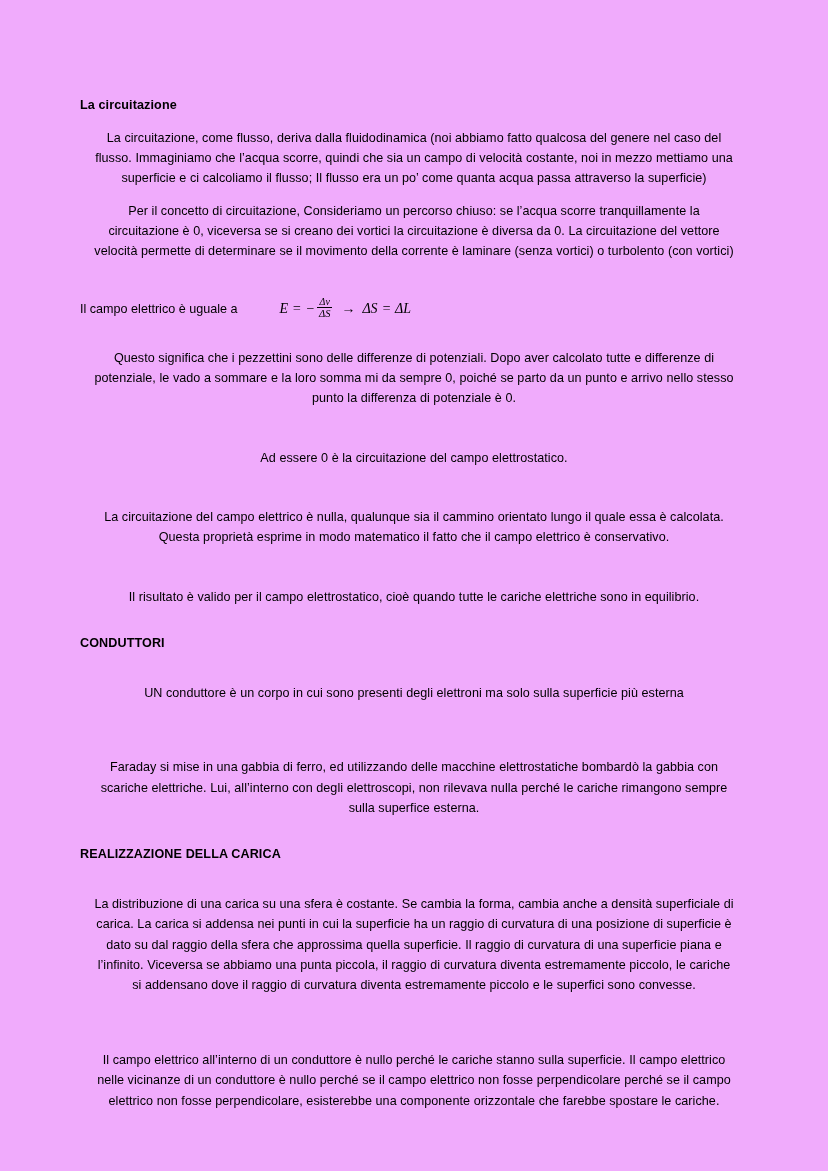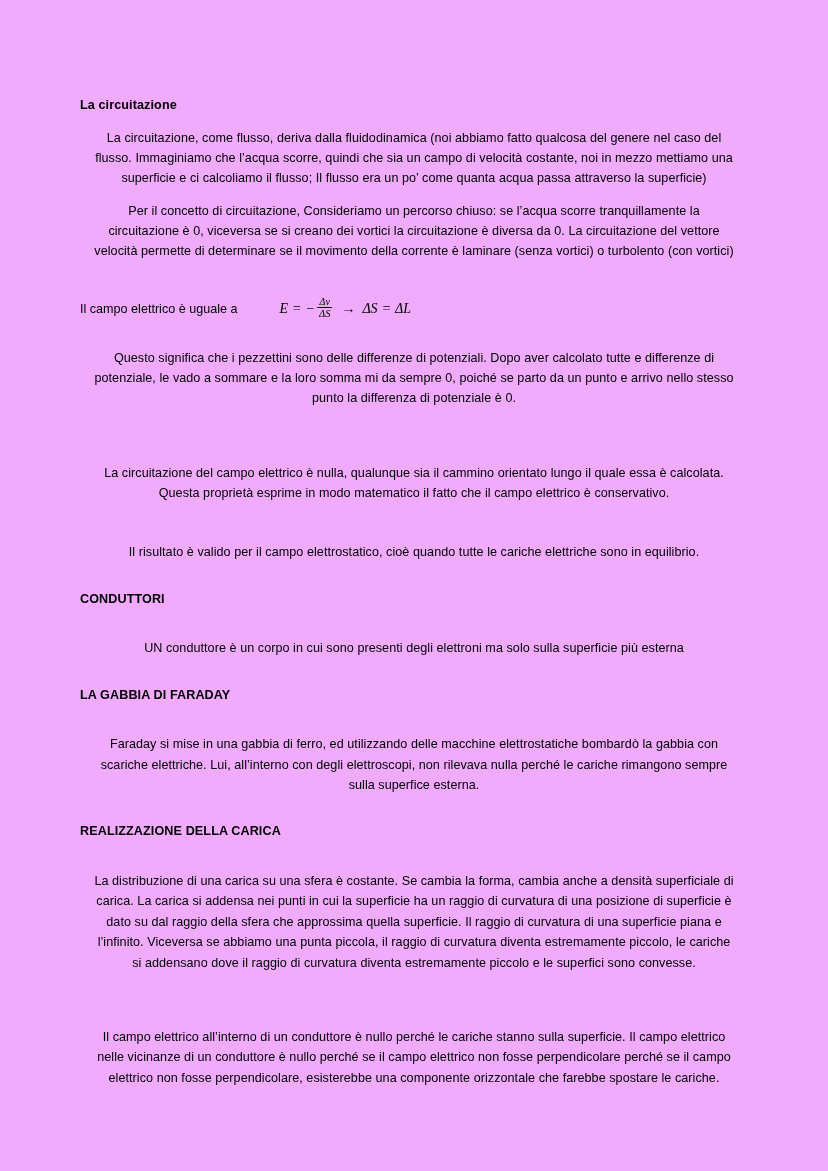--- a/index.html
+++ b/index.html
@@ -114,40 +114,40 @@
         <span>ΔL</span>
       </span>
     </div>
 
     <div class="gap-md"></div>
 
     <p class="para">Questo significa che i pezzettini sono delle differenze di potenziali. Dopo aver calcolato tutte e differenze di potenziale, le vado a sommare e la loro somma mi da sempre 0, poiché se parto da un punto e arrivo nello stesso punto la differenza di potenziale è 0.</p>
 
     <div class="gap-md"></div>
 
+    <p class="para">Ad essere 0 è la circuitazione del campo elettrostatico.</p>
 
     <div class="gap-md"></div>
 
     <p class="para">La circuitazione del campo elettrico è nulla, qualunque sia il cammino orientato lungo il quale essa è calcolata. Questa proprietà esprime in modo matematico il fatto che il campo elettrico è conservativo.</p>
 
     <div class="gap-md"></div>
 
     <p class="para">Il risultato è valido per il campo elettrostatico, cioè quando tutte le cariche elettriche sono in equilibrio.</p>
 
     <div class="gap-md"></div>
 
     <h3 class="heading">CONDUTTORI</h3>
 
     <div class="gap-md"></div>
 
     <p class="para">UN conduttore è un corpo in cui sono presenti degli elettroni ma solo sulla superficie più esterna</p>
 
     <div class="gap-md"></div>
 
-    <h3 class="heading">LA GABBIA DI FARADAY</h3>
 
     <div class="gap-md"></div>
 
     <p class="para">Faraday si mise in una gabbia di ferro, ed utilizzando delle macchine elettrostatiche bombardò la gabbia con scariche elettriche. Lui, all’interno con degli elettroscopi, non rilevava nulla perché le cariche rimangono sempre sulla superfice esterna.</p>
 
     <div class="gap-md"></div>
 
     <h3 class="heading">REALIZZAZIONE DELLA CARICA</h3>
 
     <div class="gap-md"></div>

